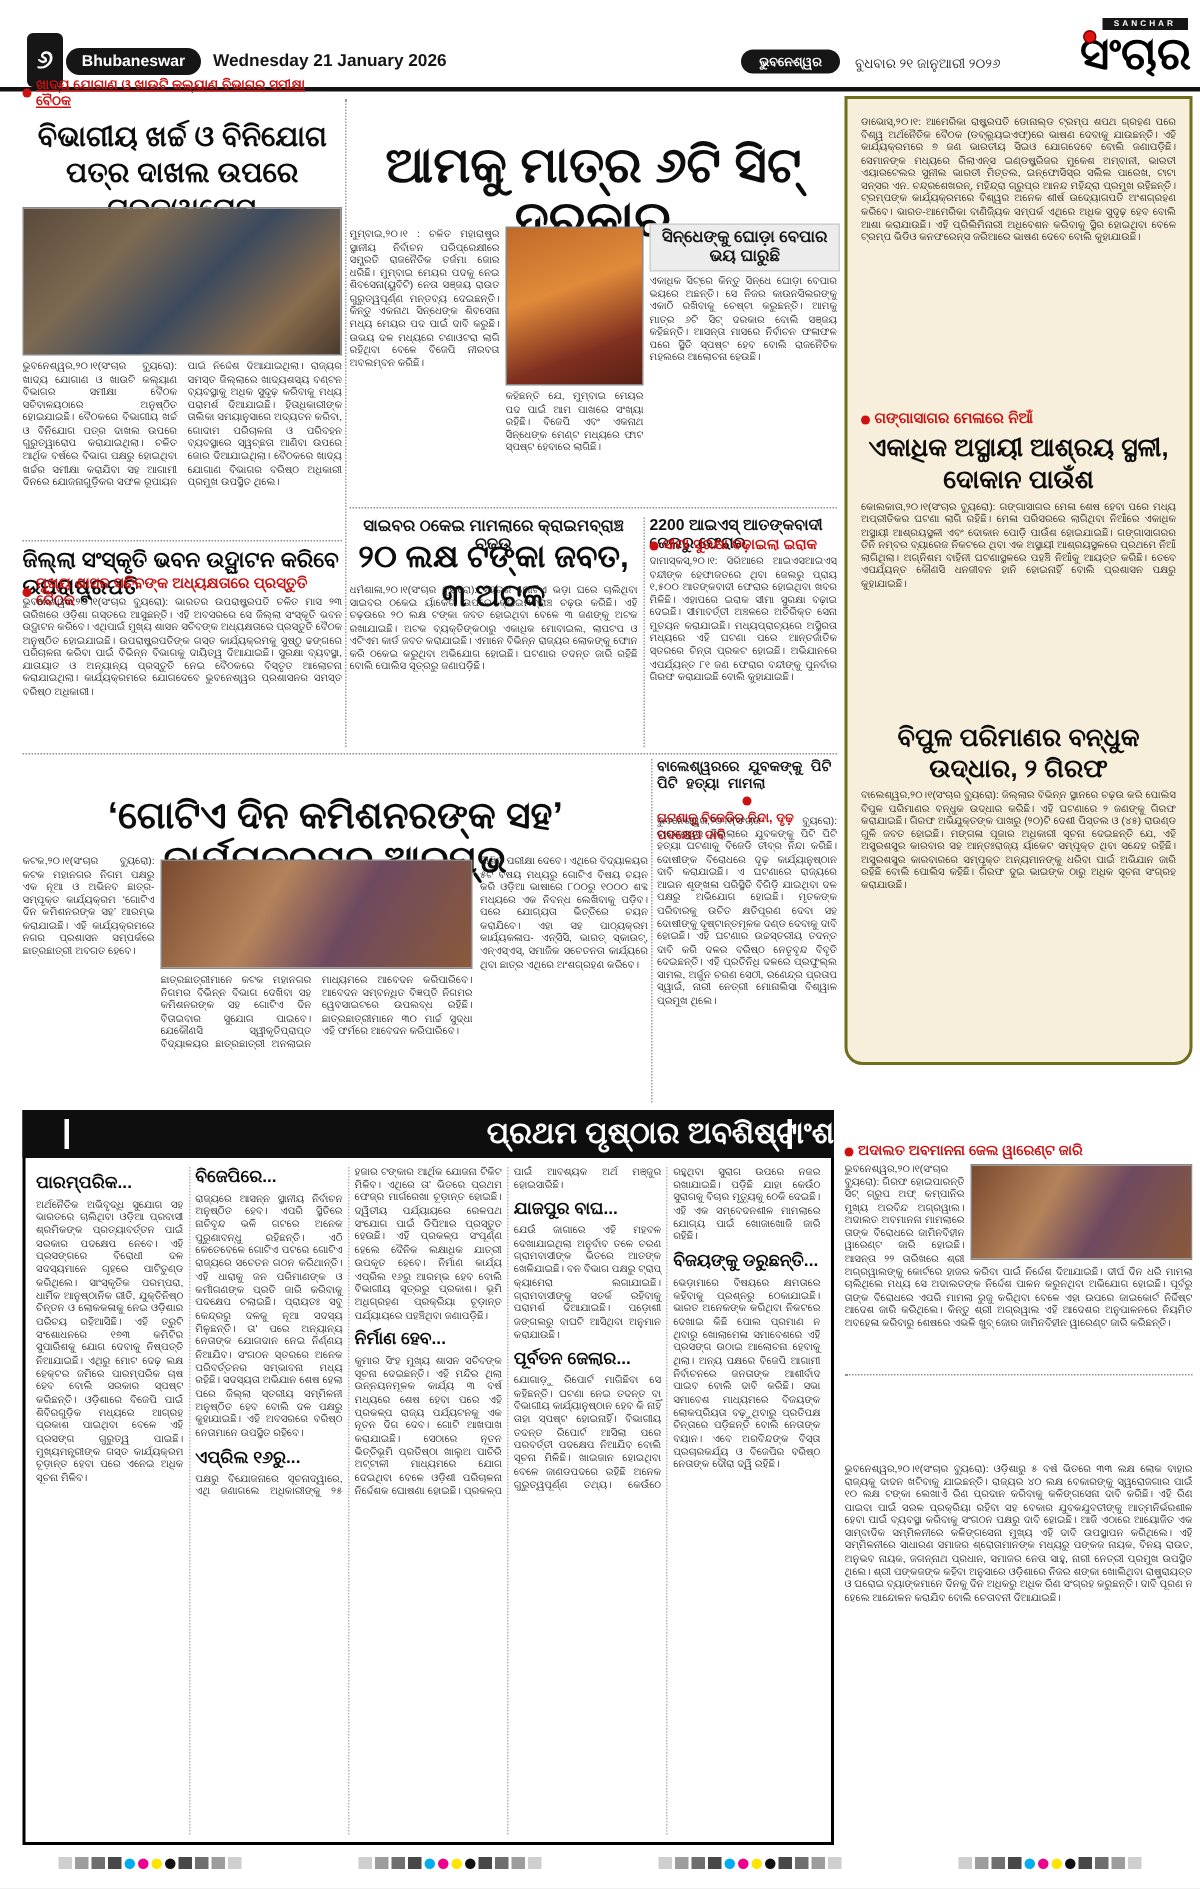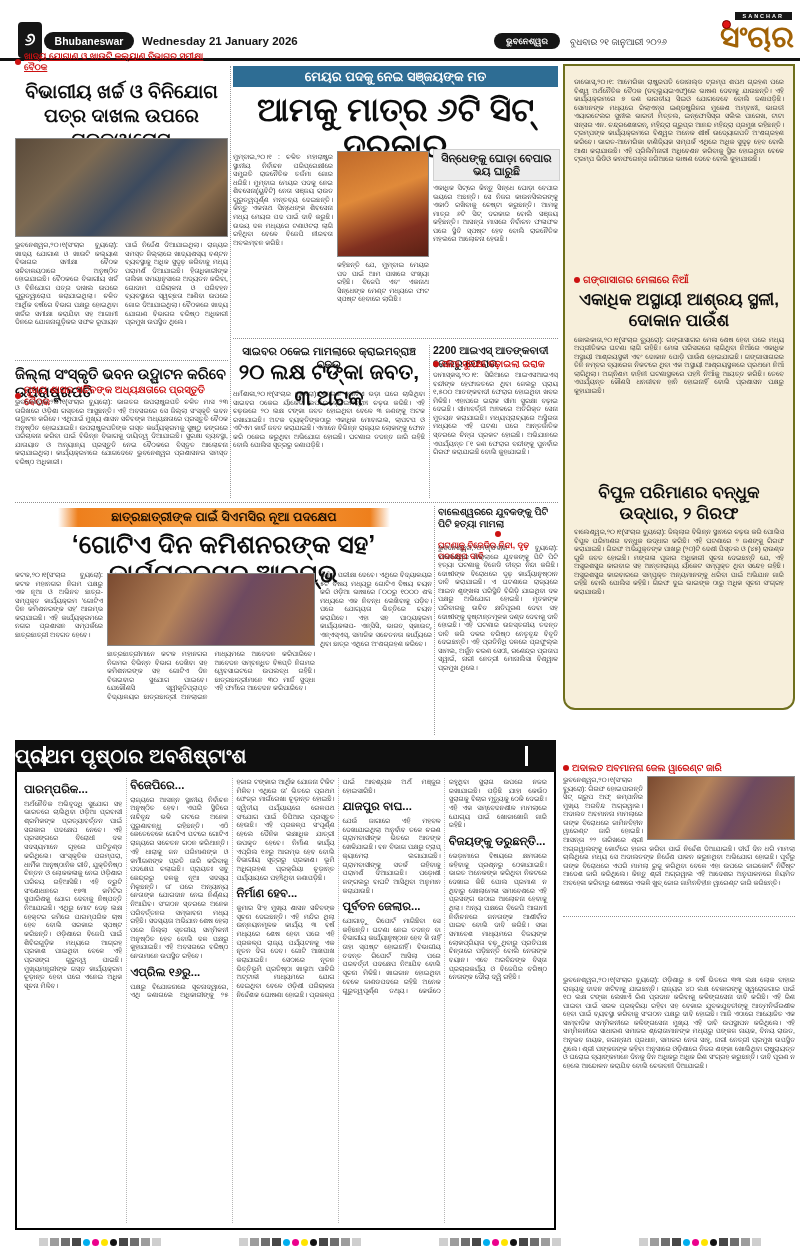--- a/index.html
+++ b/index.html
@@ -9,21 +9,21 @@
   .hdr-tab{position:absolute;left:18px;top:22px;width:24px;height:36px;background:#161616;border-radius:4px;
            color:#fff;font-size:17px;font-weight:bold;display:flex;align-items:center;justify-content:center;}
   .pill{position:absolute;background:#161616;color:#fff;border-radius:10px;display:flex;align-items:center;justify-content:center;font-weight:bold;}
   .hdr-pill-en{left:44px;top:32px;width:90px;height:18px;font-size:10.5px;}
   .hdr-date-en{position:absolute;left:142px;top:35px;font-size:11.5px;font-weight:bold;color:#161616;}
   .hdr-pill-od{left:494px;top:33px;width:66px;height:16px;font-size:8.5px;}
   .hdr-date-od{position:absolute;left:570px;top:37px;font-size:9px;color:#222;}
   .logo{position:absolute;left:688px;top:12px;width:106px;height:46px;}
   .logo-top{position:absolute;right:2px;top:0;background:#161616;color:#fff;font-size:5.5px;letter-spacing:2px;
             padding:1px 8px;font-weight:bold;}
-  .logo-main{position:absolute;left:0;top:8px;width:106px;text-align:right;font-size:30px;font-weight:bold;color:#a16207;line-height:1.1;}
+  .logo-main{position:absolute;left:0;top:8px;width:106px;text-align:right;font-size:30px;font-weight:bold;color:#000000;line-height:1.1;}
   .logo-dot{position:absolute;left:34px;top:8px;width:7px;height:7px;border-radius:50%;background:#e01414;border:1px solid #7a0000;}
   .hdr-rule{position:absolute;left:0;top:58px;width:800px;height:3px;background:#121212;}
   
   .abs{position:absolute;}
   .kicker-red{color:#cc1111;font-weight:bold;font-size:9px;display:flex;align-items:center;gap:3px;}
   .red-dot{width:6px;height:6px;border-radius:50%;background:#cc1111;flex:0 0 auto;}
   .headline{font-weight:bold;color:#0d0d0d;text-align:center;line-height:1.25;}
   .body-text{font-size:6.8px;line-height:1.26;text-align:justify;color:#1c1c1c;}
   .two-col{column-count:2;column-gap:7px;}
   .photo{background:linear-gradient(135deg,#5a4a3a 0%,#7d6a52 30%,#3c4a5e 55%,#8a6d4e 80%,#4a3a2e 100%);
@@ -33,21 +33,21 @@
   .dotted-h{border-top:1px dotted #8f8f8f;height:0;}
   .dotted-v{border-left:1px dotted #9a9a9a;width:0;}
   .bluebar{background:#2e6d94;color:#fff;font-weight:bold;font-size:13px;display:flex;align-items:center;justify-content:center;}
   .subbox{background:#ececec;border:1px solid #d0d0d0;font-weight:bold;font-size:11px;display:flex;align-items:center;justify-content:flex-start;text-align:center;line-height:1.2;}
   .orangebar{background:linear-gradient(90deg,#fff 0%,#ee7f1c 6%,#f7a54a 50%,#ee7f1c 94%,#fff 100%);
              color:#1a0c00;font-weight:bold;font-size:12.5px;display:flex;align-items:center;justify-content:center;}
   .beige{background:#f7efdb;border:2px solid #6f6f1d;border-radius:0 0 12px 12px;box-sizing:border-box;padding:8px 9px;}
   .beige .headline{font-size:15.5px;}
   .contbox{border:2px solid #000;box-sizing:border-box;background:#fff;}
   .contbar{position:absolute;left:-2px;top:-2px;right:-2px;height:32px;background:#0e0e0e;color:#fff;
-           display:flex;align-items:center;justify-content:flex-start;font-size:20px;font-weight:bold;}
+           display:flex;align-items:center;justify-content:flex-end;font-size:20px;font-weight:bold;}
   .conttick{position:absolute;top:6px;width:3px;height:20px;background:#fff;}
   .contbody{position:absolute;left:7px;right:7px;top:36px;bottom:5px;column-count:5;column-gap:8px;
             column-rule:1px dotted #b5b5b5;font-size:6.8px;line-height:1.28;text-align:justify;color:#1c1c1c;}
   .contbody h3{font-size:11.5px;margin:4px 0 3px;break-after:avoid;color:#0d0d0d;}
   .contbody p{margin:0 0 4px;}
   .float-photo{float:right;margin:0 0 3px 4px;}
   
   .cmyk-row{position:absolute;left:0;top:1238px;width:800px;display:flex;justify-content:space-around;align-items:center;}
   .cmyk-group{display:flex;align-items:center;gap:2px;}
   .gray-cell{width:9px;height:8px;}
@@ -86,23 +86,20 @@
   <div class="abs dotted-h" style="left:15px;top:360px;width:213px;"></div>
   <div class="abs headline" style="left:15px;top:365px;width:213px;font-size:14.5px;text-align:left;">ଜିଲ୍ଲା ସଂସ୍କୃତି ଭବନ ଉଦ୍ଘାଟନ କରିବେ ଉପରାଷ୍ଟ୍ରପତି</div>
   <div class="abs kicker-red" style="left:15px;top:384px;width:213px;font-size:10px;">
     <span class="red-dot"></span>
     <span>ମୁଖ୍ୟ ଶାସନ ସଚିବଙ୍କ ଅଧ୍ୟକ୍ଷତାରେ ପ୍ରସ୍ତୁତି ବୈଠକ</span>
   </div>
   <div class="abs body-text" style="left:15px;top:398px;width:213px;height:100px;overflow:hidden;">ଭୁବନେଶ୍ୱର,୨୦।୧(ସଂଚାର ବ୍ୟୁରୋ): ଭାରତର ଉପରାଷ୍ଟ୍ରପତି ଚଳିତ ମାସ ୨୩ ତାରିଖରେ ଓଡ଼ିଶା ଗସ୍ତରେ ଆସୁଛନ୍ତି। ଏହି ଅବସରରେ ସେ ଜିଲ୍ଲା ସଂସ୍କୃତି ଭବନ ଉଦ୍ଘାଟନ କରିବେ। ଏଥିପାଇଁ ମୁଖ୍ୟ ଶାସନ ସଚିବଙ୍କ ଅଧ୍ୟକ୍ଷତାରେ ପ୍ରସ୍ତୁତି ବୈଠକ ଅନୁଷ୍ଠିତ ହୋଇଯାଇଛି। ଉପରାଷ୍ଟ୍ରପତିଙ୍କ ଗସ୍ତ କାର୍ଯ୍ୟକ୍ରମକୁ ସୁଷ୍ଠୁ ଢଙ୍ଗରେ ପରିଚାଳନା କରିବା ପାଇଁ ବିଭିନ୍ନ ବିଭାଗକୁ ଦାୟିତ୍ୱ ଦିଆଯାଇଛି। ସୁରକ୍ଷା ବ୍ୟବସ୍ଥା, ଯାତାୟାତ ଓ ଅନ୍ୟାନ୍ୟ ପ୍ରସ୍ତୁତି ନେଇ ବୈଠକରେ ବିସ୍ତୃତ ଆଲୋଚନା କରାଯାଇଥିଲା। କାର୍ଯ୍ୟକ୍ରମରେ ଯୋଗଦେବେ ଭୁବନେଶ୍ୱର ପ୍ରଶାସନର ସମସ୍ତ ବରିଷ୍ଠ ଅଧିକାରୀ।</div>
 
   <div class="abs dotted-v" style="left:230px;top:66px;height:432px;"></div>
 
-  <div class="abs bluebar" style="left:233px;top:66px;width:325px;height:21px;">
-    <span>ମେୟର ପଦକୁ ନେଇ ସଞ୍ଜୟଙ୍କ ମତ</span>
-  </div>
   <div class="abs headline" style="left:233px;top:92px;width:325px;font-size:33px;line-height:1.1;">ଆମକୁ ମାତ୍ର ୬ଟି ସିଟ୍ ଦରକାର</div>
   <div class="abs body-text" style="left:233px;top:153px;width:100px;height:180px;overflow:hidden;">ମୁମ୍ବାଇ,୨୦।୧ : ଚଳିତ ମହାରାଷ୍ଟ୍ର ସ୍ଥାନୀୟ ନିର୍ବାଚନ ପରିପ୍ରେକ୍ଷୀରେ ସମ୍ପ୍ରତି ରାଜନୈତିକ ତର୍ଜମା ଜୋର ଧରିଛି। ମୁମ୍ବାଇ ମେୟର ପଦକୁ ନେଇ ଶିବସେନା(ୟୁବିଟି) ନେତା ସଞ୍ଜୟ ରାଉତ ଗୁରୁତ୍ୱପୂର୍ଣ୍ଣ ମନ୍ତବ୍ୟ ଦେଇଛନ୍ତି। କିନ୍ତୁ ଏକନାଥ ସିନ୍ଧେଙ୍କ ଶିବସେନା ମଧ୍ୟ ମେୟର ପଦ ପାଇଁ ଦାବି କରୁଛି। ଉଭୟ ଦଳ ମଧ୍ୟରେ ଟଣାଓଟରା ଲାଗି ରହିଥିବା ବେଳେ ବିଜେପି ନୀରବତା ଅବଲମ୍ବନ କରିଛି।</div>
   <div class="abs photo portrait" style="left:337px;top:151px;width:92px;height:106px;"></div>
   <div class="abs subbox" style="left:433px;top:149px;width:125px;height:30px;">
     <span>ସିନ୍ଧେଙ୍କୁ ଘୋଡ଼ା ବେପାର ଭୟ ଘାରୁଛି</span>
   </div>
   <div class="abs body-text" style="left:433px;top:184px;width:125px;height:150px;overflow:hidden;">ଏକାଧିକ ସିଟ୍‌ରେ କିନ୍ତୁ ସିନ୍ଧେ ଘୋଡ଼ା ବେପାର ଭୟରେ ଅଛନ୍ତି। ସେ ନିଜର କାଉନସିଲରଙ୍କୁ ଏକାଠି ରଖିବାକୁ ଚେଷ୍ଟା କରୁଛନ୍ତି। ଆମକୁ ମାତ୍ର ୬ଟି ସିଟ୍ ଦରକାର ବୋଲି ସଞ୍ଜୟ କହିଛନ୍ତି। ଆସନ୍ତା ମାସରେ ନିର୍ବାଚନ ଫଳାଫଳ ପରେ ସ୍ଥିତି ସ୍ପଷ୍ଟ ହେବ ବୋଲି ରାଜନୈତିକ ମହଲରେ ଆଲୋଚନା ହେଉଛି।</div>
   <div class="abs body-text" style="left:337px;top:261px;width:92px;height:72px;overflow:hidden;">କହିଛନ୍ତି ଯେ, ମୁମ୍ବାଇ ମେୟର ପଦ ପାଇଁ ଆମ ପାଖରେ ସଂଖ୍ୟା ରହିଛି। ବିଜେପି ଏବଂ ଏକନାଥ ସିନ୍ଧେଙ୍କ ମେଣ୍ଟ ମଧ୍ୟରେ ଫାଟ ସ୍ପଷ୍ଟ ହେବାରେ ଲାଗିଛି।</div>
 
   <div class="abs dotted-h" style="left:233px;top:338px;width:325px;"></div>
@@ -115,32 +112,29 @@
 
   <div class="abs" style="left:433px;top:344px;width:125px;font-size:10.5px;font-weight:bold;">2200 ଆଇଏସ୍ ଆତଙ୍କବାଦୀ ଜେଲରୁ ଫେରାର</div>
   <div class="abs kicker-red" style="left:433px;top:358px;width:125px;font-size:9.5px;">
     <span class="red-dot"></span>
     <span>ସୀମା ସୁରକ୍ଷା ବଢ଼ାଇଲା ଇରାକ</span>
   </div>
   <div class="abs body-text" style="left:433px;top:371px;width:125px;height:127px;overflow:hidden;">ଦାମାସ୍କସ୍,୨୦।୧: ସିରିଆରେ ଆଇଏସଆଇଏସ୍ ବନ୍ଦୀଙ୍କ ହେଫାଜତରେ ଥିବା ଜେଲରୁ ପ୍ରାୟ ୧,୫୦୦ ଆତଙ୍କବାଦୀ ଫେରାର ହୋଇଥିବା ଖବର ମିଳିଛି। ଏହାପରେ ଇରାକ ସୀମା ସୁରକ୍ଷା ବଢ଼ାଇ ଦେଇଛି। ସୀମାବର୍ତ୍ତୀ ଅଞ୍ଚଳରେ ଅତିରିକ୍ତ ସେନା ମୁତୟନ କରାଯାଇଛି। ମଧ୍ୟପ୍ରାଚ୍ୟରେ ଅସ୍ଥିରତା ମଧ୍ୟରେ ଏହି ଘଟଣା ପରେ ଆନ୍ତର୍ଜାତିକ ସ୍ତରରେ ଚିନ୍ତା ପ୍ରକଟ ହୋଇଛି। ଅଭିଯାନରେ ଏପର୍ଯ୍ୟନ୍ତ ୮୧ ଜଣ ଫେରାର ବନ୍ଦୀଙ୍କୁ ପୁନର୍ବାର ଗିରଫ କରାଯାଇଛି ବୋଲି କୁହାଯାଇଛି।</div>
 
   <div class="abs dotted-h" style="left:15px;top:502px;width:543px;"></div>
 
-  <div class="abs orangebar" style="left:58px;top:508px;width:332px;height:19px;">
-    <span>ଛାତ୍ରଛାତ୍ରୀଙ୍କ ପାଇଁ ସିଏମସିର ନୂଆ ପଦକ୍ଷେପ</span>
-  </div>
   <div class="abs headline" style="left:15px;top:530px;width:417px;font-size:25px;line-height:1.15;">‘ଗୋଟିଏ ଦିନ କମିଶନରଙ୍କ ସହ’ କାର୍ଯ୍ୟକ୍ରମର ଆରମ୍ଭ</div>
   <div class="abs body-text" style="left:15px;top:571px;width:88px;height:164px;overflow:hidden;">କଟକ,୨୦।୧(ସଂଚାର ବ୍ୟୁରୋ): କଟକ ମହାନଗର ନିଗମ ପକ୍ଷରୁ ଏକ ନୂଆ ଓ ଅଭିନବ ଛାତ୍ର-ସମ୍ପୃକ୍ତ କାର୍ଯ୍ୟକ୍ରମ ‘ଗୋଟିଏ ଦିନ କମିଶନରଙ୍କ ସହ’ ଆରମ୍ଭ କରାଯାଇଛି। ଏହି କାର୍ଯ୍ୟକ୍ରମରେ ନଗର ପ୍ରଶାସନ ସମ୍ପର୍କରେ ଛାତ୍ରଛାତ୍ରୀ ଅବଗତ ହେବେ।</div>
   <div class="abs photo warm" style="left:107px;top:573px;width:208px;height:73px;"></div>
   <div class="abs body-text" style="left:320px;top:571px;width:112px;height:164px;overflow:hidden;">ଲିଖିତ ପରୀକ୍ଷା ଦେବେ। ଏଥିରେ ବିଦ୍ୟାଳୟର ୫ଟି ବିଷୟ ମଧ୍ୟରୁ ଗୋଟିଏ ବିଷୟ ଚୟନ କରି ଓଡ଼ିଆ ଭାଷାରେ ୮୦୦ରୁ ୧୦୦୦ ଶବ୍ଦ ମଧ୍ୟରେ ଏକ ନିବନ୍ଧ ଲେଖିବାକୁ ପଡ଼ିବ। ପରେ ଯୋଗ୍ୟତା ଭିତ୍ତିରେ ଚୟନ କରାଯିବେ। ଏହା ସହ ପାଠ୍ୟକ୍ରମ କାର୍ଯ୍ୟକଳାପ- ଏନ୍‌ସିସି, ଭାରତ୍ ସ୍କାଉଟ୍, ଏନ୍‌ଏସ୍‌ଏସ୍, ସମାଜିକ ସଚେତନତା କାର୍ଯ୍ୟରେ ଥିବା ଛାତ୍ର ଏଥିରେ ଅଂଶଗ୍ରହଣ କରିବେ।</div>
   <div class="abs body-text two-col" style="left:107px;top:650px;width:208px;height:85px;overflow:hidden;">ଛାତ୍ରଛାତ୍ରୀମାନେ କଟକ ମହାନଗର ନିଗମର ବିଭିନ୍ନ ବିଭାଗ ଦେଖିବା ସହ କମିଶନରଙ୍କ ସହ ଗୋଟିଏ ଦିନ ବିତାଇବାର ସୁଯୋଗ ପାଇବେ। ଯେକୌଣସି ସ୍ୱୀକୃତିପ୍ରାପ୍ତ ବିଦ୍ୟାଳୟର ଛାତ୍ରଛାତ୍ରୀ ଅନଲାଇନ ମାଧ୍ୟମରେ ଆବେଦନ କରିପାରିବେ। ଆବେଦନ ସମ୍ବନ୍ଧିତ ବିଜ୍ଞପ୍ତି ନିଗମର ୱେବସାଇଟରେ ଉପଲବ୍ଧ ରହିଛି। ଛାତ୍ରଛାତ୍ରୀମାନେ ୩୦ ମାର୍ଚ୍ଚ ସୁଦ୍ଧା ଏହି ଫର୍ମରେ ଆବେଦନ କରିପାରିବେ।</div>
 
   <div class="abs dotted-v" style="left:434px;top:506px;height:229px;"></div>
 
-  <div class="abs" style="left:438px;top:506px;width:120px;font-size:9.5px;font-weight:bold;">ବାଲେଶ୍ୱରରେ ଯୁବକଙ୍କୁ ପିଟି ପିଟି ହତ୍ୟା ମାମଲା</div>
+  <div class="abs" style="left:438px;top:506px;width:120px;font-size:9.5px;font-weight:bold;font-family:Liberation Mono, monospace;">ବାଲେଶ୍ୱରରେ ଯୁବକଙ୍କୁ ପିଟି ପିଟି ହତ୍ୟା ମାମଲା</div>
   <div class="abs kicker-red" style="left:438px;top:531px;width:120px;font-size:8.5px;flex-direction:column;">
     <span class="red-dot"></span>
     <span>ଘଟଣାକୁ ବିଜେଡିର ନିନ୍ଦା, ଦୃଢ଼ ପଦକ୍ଷେପ ଦାବି</span>
   </div>
   <div class="abs body-text" style="left:438px;top:544px;width:120px;height:191px;overflow:hidden;">ଭୁବନେଶ୍ୱର,୨୦।୧(ସଂଚାର ବ୍ୟୁରୋ): ବାଲେଶ୍ୱର ଜିଲ୍ଲାରେ ଯୁବକଙ୍କୁ ପିଟି ପିଟି ହତ୍ୟା ଘଟଣାକୁ ବିଜେଡି ତୀବ୍ର ନିନ୍ଦା କରିଛି। ଦୋଷୀଙ୍କ ବିରୋଧରେ ଦୃଢ଼ କାର୍ଯ୍ୟାନୁଷ୍ଠାନ ଦାବି କରାଯାଇଛି। ଏ ଘଟଣାରେ ରାଜ୍ୟରେ ଆଇନ ଶୃଙ୍ଖଳା ପରିସ୍ଥିତି ବିଗିଡ଼ି ଯାଇଥିବା ଦଳ ପକ୍ଷରୁ ଅଭିଯୋଗ ହୋଇଛି। ମୃତକଙ୍କ ପରିବାରକୁ ଉଚିତ କ୍ଷତିପୂରଣ ଦେବା ସହ ଦୋଷୀଙ୍କୁ ଦୃଷ୍ଟାନ୍ତମୂଳକ ଦଣ୍ଡ ଦେବାକୁ ଦାବି ହୋଇଛି। ଏହି ଘଟଣାର ଉଚ୍ଚସ୍ତରୀୟ ତଦନ୍ତ ଦାବି କରି ଦଳର ବରିଷ୍ଠ ନେତୃବୃନ୍ଦ ବିବୃତି ଦେଇଛନ୍ତି। ଏହି ପ୍ରତିନିଧି ଦଳରେ ପ୍ରଫୁଲ୍ଲ ସାମଲ, ଅର୍ଜୁନ ଚରଣ ସେଠୀ, ରଣେନ୍ଦ୍ର ପ୍ରତାପ ସ୍ୱାଇଁ, ନାରୀ ନେତ୍ରୀ ମୋନାଲିସା ବିଶ୍ୱାଳ ପ୍ରମୁଖ ଥିଲେ।</div>
 
   <div class="abs beige" style="left:563px;top:64px;width:232px;height:646px;">
     <div class="body-text" style="margin-top:4px;height:190px;overflow:hidden;">ଡାଭୋସ୍,୨୦।୧: ଆମେରିକା ରାଷ୍ଟ୍ରପତି ଡୋନାଲ୍ଡ ଟ୍ରମ୍ପ ଶପଥ ଗ୍ରହଣ ପରେ ବିଶ୍ୱ ଅର୍ଥନୈତିକ ବୈଠକ (ଡବ୍ଲ୍ୟୁଇଏଫ୍)ରେ ଭାଷଣ ଦେବାକୁ ଯାଉଛନ୍ତି। ଏହି କାର୍ଯ୍ୟକ୍ରମରେ ୭ ଜଣ ଭାରତୀୟ ସିଇଓ ଯୋଗଦେବେ ବୋଲି ଜଣାପଡ଼ିଛି। ସେମାନଙ୍କ ମଧ୍ୟରେ ରିଲାଏନ୍ସ ଇଣ୍ଡଷ୍ଟ୍ରିଜର ମୁକେଶ ଅମ୍ବାନୀ, ଭାରତୀ ଏୟାରଟେଲର ସୁନୀଲ ଭାରତୀ ମିତ୍ତଲ, ଇନ୍ଫୋସିସ୍‌ର ସଲିଲ ପାରେଖ, ଟାଟା ସନ୍ସର ଏନ. ଚନ୍ଦ୍ରଶେଖରନ୍, ମହିନ୍ଦ୍ରା ଗ୍ରୁପ୍‌ର ଆନନ୍ଦ ମହିନ୍ଦ୍ରା ପ୍ରମୁଖ ରହିଛନ୍ତି। ଟ୍ରମ୍ପଙ୍କ କାର୍ଯ୍ୟକ୍ରମରେ ବିଶ୍ୱର ଅନେକ ଶୀର୍ଷ ଉଦ୍ୟୋଗପତି ଅଂଶଗ୍ରହଣ କରିବେ। ଭାରତ-ଆମେରିକା ବାଣିଜ୍ୟିକ ସମ୍ପର୍କ ଏଥିରେ ଅଧିକ ସୁଦୃଢ଼ ହେବ ବୋଲି ଆଶା କରାଯାଉଛି। ଏହି ପ୍ରିଲିମିନାରୀ ଅଧିବେଶନ କରିବାକୁ ସ୍ଥିର ହୋଇଥିବା ବେଳେ ଟ୍ରମ୍ପ ଭିଡିଓ କନଫରେନ୍ସ ଜରିଆରେ ଭାଷଣ ଦେବେ ବୋଲି କୁହାଯାଉଛି।</div>
     <div class="kicker-red" style="margin-top:6px;font-size:10px;">
       <span class="red-dot"></span>

